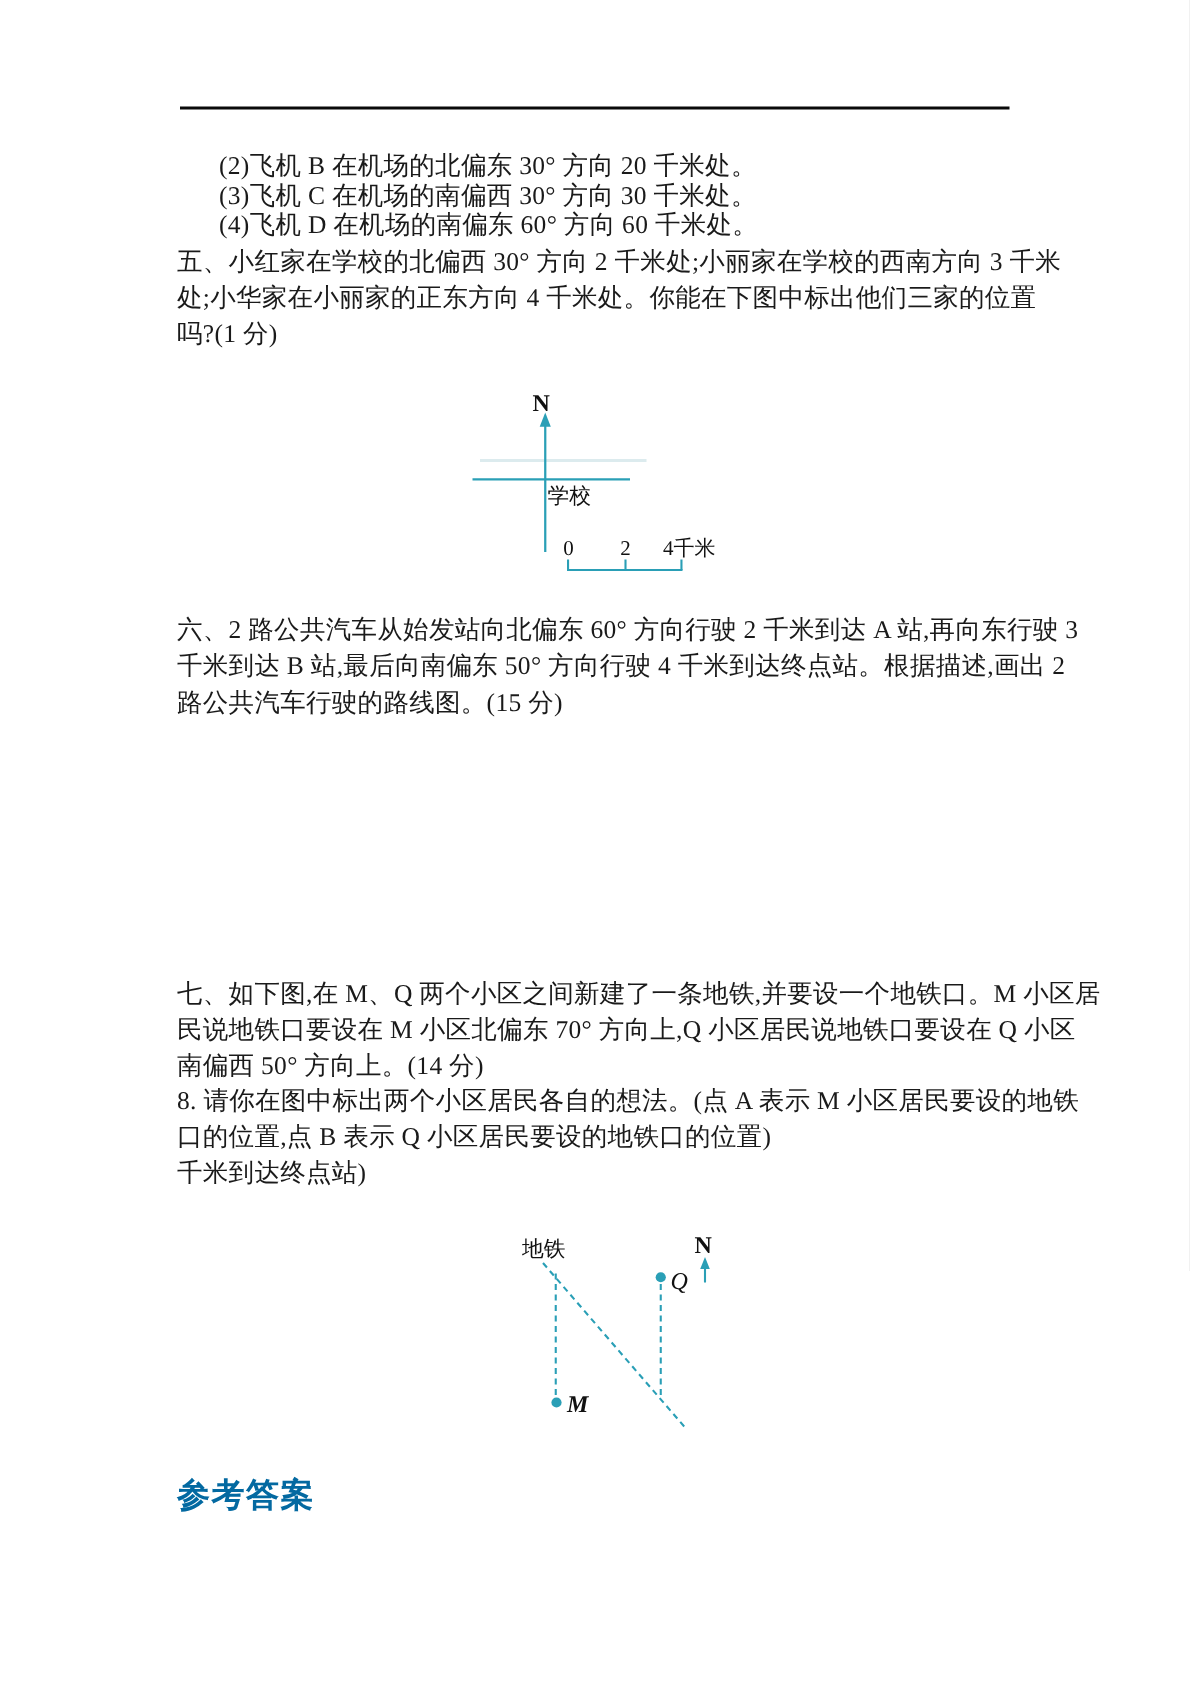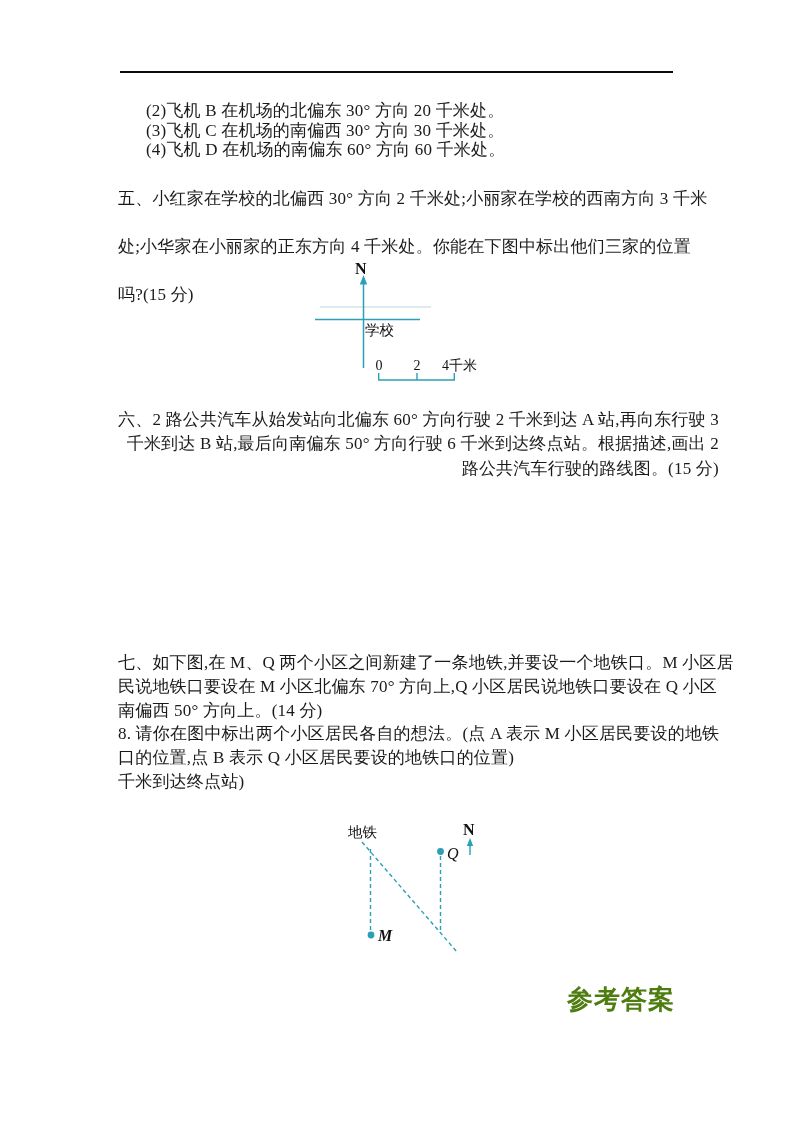--- a/index.html
+++ b/index.html
@@ -23,35 +23,35 @@
     position: absolute;
     font-size: 17px;
   }
   .para .line {
     white-space: nowrap;
     letter-spacing: 0.2px;
   }
   #item4 { left: 146px; top: 101px; }
   #item4 .line { line-height: 19.7px; }
   #q5 { left: 118px; top: 163px; }
-  #q5 .line { line-height: 24.2px; margin-top: 24px; }
+  #q5 .line { line-height: 24.2px; }
   #q6 { left: 118px; top: 408px; }
-  #q6 .line { line-height: 24.4px; text-align: right; }
+  #q6 .line { line-height: 24.4px; }
   #q7 { left: 118px; top: 651px; }
   #q7 .line { line-height: 23.8px; }
   .answer-heading {
     position: absolute;
     left: 118px; top: 982px;
     width: 557px;
-    text-align: right;
-    font-size: 26px;
+    text-align: left;
+    font-size: 22px;
     font-weight: bold;
     letter-spacing: 1px;
     font-family: "Liberation Sans", "DejaVu Sans", sans-serif;
-    color: #4d7c0f;
+    color: #0369a1;
   }
   .diagram { position: absolute; }
   #school-diagram { left: 280px; top: 250px; }
   #subway-diagram { left: 330px; top: 815px; }
   .teal-stroke { stroke: var(--accent, #2a9fb6); fill: none; }
   .teal-fill { fill: var(--accent, #2a9fb6); stroke: none; }
   .artifact-stroke { stroke: #dcebee; fill: none; }
   svg text { fill: #111111; }
   .svg-cjk { font-family: "Liberation Serif", "DejaVu Serif", serif; }
   .svg-serif { font-family: "Liberation Serif", "DejaVu Serif", serif; }
@@ -65,21 +65,21 @@
 
   <div class="para" id="item4">
     <div class="line">(2)飞机 B 在机场的北偏东 30° 方向 20 千米处。</div>
     <div class="line">(3)飞机 C 在机场的南偏西 30° 方向 30 千米处。</div>
     <div class="line">(4)飞机 D 在机场的南偏东 60° 方向 60 千米处。</div>
   </div>
 
   <div class="para" id="q5">
     <div class="line">五、小红家在学校的北偏西 30° 方向 2 千米处;小丽家在学校的西南方向 3 千米</div>
     <div class="line">处;小华家在小丽家的正东方向 4 千米处。你能在下图中标出他们三家的位置</div>
-    <div class="line">吗?(15 分)</div>
+    <div class="line">吗?(1 分)</div>
   </div>
 
   <svg class="diagram" id="school-diagram" width="220" height="145" viewBox="0 0 220 145">
     <line x1="40" y1="57" x2="151" y2="57" stroke-width="2" class="artifact-stroke"></line>
     <line x1="83.5" y1="32" x2="83.5" y2="118" stroke-width="1.5" class="teal-stroke"></line>
     <polygon points="83.5,25 79.8,34.5 87.2,34.5" class="teal-fill"></polygon>
     <line x1="35" y1="69.5" x2="140" y2="69.5" stroke-width="1.5" class="teal-stroke"></line>
     <text x="75" y="24" font-size="16" font-weight="bold" class="svg-serif">N</text>
     <text x="85" y="85" font-size="14.5" class="svg-cjk">学校</text>
     <g>
@@ -88,21 +88,21 @@
       <line x1="137" y1="123" x2="137" y2="130" stroke-width="1.4" class="teal-stroke"></line>
       <line x1="174.3" y1="123" x2="174.3" y2="130" stroke-width="1.4" class="teal-stroke"></line>
       <text x="99" y="120" font-size="14" text-anchor="middle" class="svg-serif">0</text>
       <text x="137" y="120" font-size="14" text-anchor="middle" class="svg-serif">2</text>
       <text x="162" y="120" font-size="14" class="svg-cjk">4千米</text>
     </g>
   </svg>
 
   <div class="para" id="q6">
     <div class="line">六、2 路公共汽车从始发站向北偏东 60° 方向行驶 2 千米到达 A 站,再向东行驶 3</div>
-    <div class="line">千米到达 B 站,最后向南偏东 50° 方向行驶 6 千米到达终点站。根据描述,画出 2</div>
+    <div class="line">千米到达 B 站,最后向南偏东 50° 方向行驶 4 千米到达终点站。根据描述,画出 2</div>
     <div class="line">路公共汽车行驶的路线图。(15 分)</div>
   </div>
 
   <div class="para" id="q7">
     <div class="line">七、如下图,在 M、Q 两个小区之间新建了一条地铁,并要设一个地铁口。M 小区居</div>
     <div class="line">民说地铁口要设在 M 小区北偏东 70° 方向上,Q 小区居民说地铁口要设在 Q 小区</div>
     <div class="line">南偏西 50° 方向上。(14 分)</div>
     <div class="line">8. 请你在图中标出两个小区居民各自的想法。(点 A 表示 M 小区居民要设的地铁</div>
     <div class="line">口的位置,点 B 表示 Q 小区居民要设的地铁口的位置)</div>
     <div class="line">千米到达终点站)</div>

